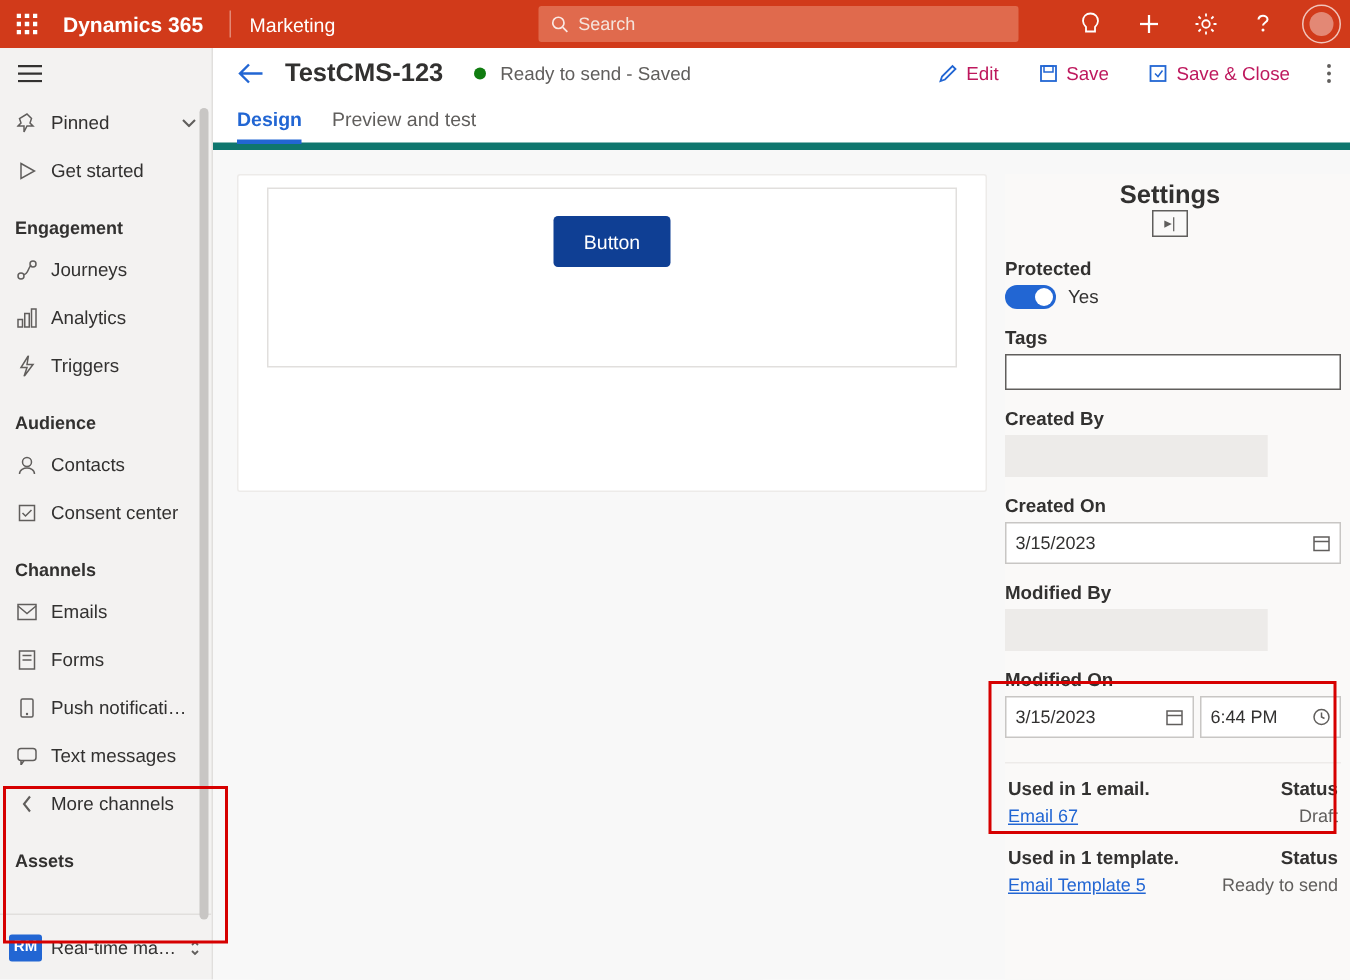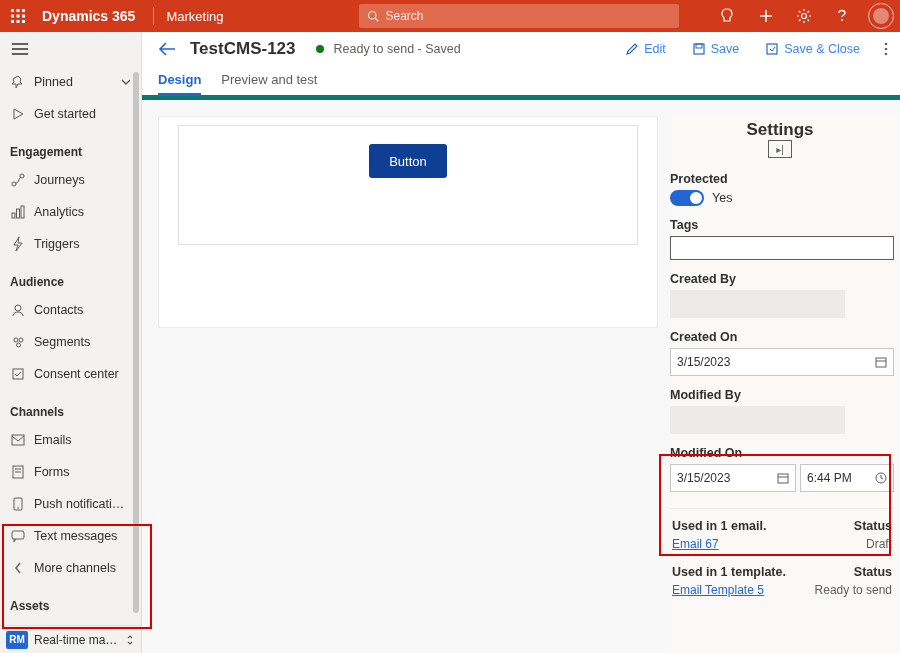--- a/index.html
+++ b/index.html
@@ -66,21 +66,21 @@
     }
     .sb-item {
       height:32px; display:flex; align-items:center; padding:0 10px 0 10px; cursor:pointer; color:#323130;
       gap:8px;
     }
     .sb-item.hdr { font-weight:600; font-size:12px; padding-top:10px; height:34px; cursor:default;}
     .sb-item .icon{ width:16px;display:flex;align-items:center;justify-content:center;color:#605e5c;}
     .sb-item .label{ white-space:nowrap; overflow:hidden;text-overflow:ellipsis; flex:1;}
     .sb-item .chev{ color:#605e5c;}
     .sidebar-footer{
-      position:absolute; bottom:0; left:0; right:0; height:28px; background:#f3f2f1;
+      position:absolute; bottom:0; left:0; right:0; height:44px; background:#f3f2f1;
       display:flex;align-items:center; padding:0 6px; border-top:1px solid #e1dfdd; gap:6px;
     }
     .sidebar-footer .badge{
       width:22px;height:18px;background:#2266d3;color:#fff;font-size:10px;font-weight:700;
       display:flex;align-items:center;justify-content:center;border-radius:2px;
     }
     .sidebar-footer .label{ flex:1;font-size:12px; white-space:nowrap;overflow:hidden;text-overflow:ellipsis;}
     .sb-scrollbar{ position:absolute; top:40px; right:0; width:10px; bottom:40px;}
     .sb-scrollbar .thumb{ position:absolute; top:0; bottom:0; left:2px; width:6px; background:#c8c6c4;border-radius:3px;}
     
@@ -90,21 +90,21 @@
     .main { flex:1; display:flex; flex-direction:column; background:#fff; min-width:0;}
     .page-header{
       height:34px; display:flex; align-items:center; padding:0 6px 0 12px; gap:10px;
       border-bottom: none;
     }
     .page-header .back{ width:26px;height:26px;display:flex;align-items:center;justify-content:center;cursor:pointer;color:#2266d3;}
     .page-header .title{ font-size:17px; font-weight:600;}
     .page-header .status-dot{ width:8px;height:8px;border-radius:50%;background:#107c10; margin-left:10px;}
     .page-header .status-txt{ font-size:12.5px; color:#605e5c;}
     .page-header .spacer{flex:1}
-    .cmd{ display:flex;align-items:center;gap:5px; padding:0 8px; height:26px; cursor:pointer; font-size:12.5px; color:#3b82f6;}
+    .cmd{ display:flex;align-items:center;gap:5px; padding:0 8px; height:26px; cursor:pointer; font-size:12.5px; color:#be185d;}
     .cmd .ci{ color:#2266d3; display:flex;}
     .cmd.more{ padding:0 6px;}
     
     .tabs{
       display:flex; gap:20px; padding:0 16px; border-bottom:5px solid #0f766e; height:34px; align-items:flex-end;
     }
     .tab{ padding-bottom:8px; font-size:13px; color:#605e5c; cursor:pointer; position:relative;}
     .tab.active{ color:#2266d3; font-weight:600;}
     .tab.active::after{ content:""; position:absolute; left:0; right:0; bottom:-1px; height:3px; background:#2266d3;}
     
@@ -277,30 +277,20 @@
           <svg width="14" height="14">
             <circle cx="7" cy="5" r="3" fill="none" stroke="#605e5c"></circle>
             <path d="M2 13c0-3 3-4 5-4s5 1 5 4" fill="none" stroke="#605e5c"></path>
           </svg>
         </span>
         <span class="label">Contacts</span>
       </div>
     <div class="sb-item">
         <span class="icon">
           <svg width="14" height="14">
-            <circle cx="5" cy="5" r="2" fill="none" stroke="#605e5c"></circle>
-            <circle cx="10" cy="5" r="2" fill="none" stroke="#605e5c"></circle>
-            <circle cx="7.5" cy="10" r="2" fill="none" stroke="#605e5c"></circle>
-          </svg>
-        </span>
-        <span class="label">Segments</span>
-      </div>
-    <div class="sb-item">
-        <span class="icon">
-          <svg width="14" height="14">
             <rect x="2" y="2" width="10" height="10" fill="none" stroke="#605e5c"></rect>
             <path d="M4 7l2 2 4-4" fill="none" stroke="#605e5c"></path>
           </svg>
         </span>
         <span class="label">Consent center</span>
       </div>
 
     <div class="sb-item hdr">
         <span class="label">Channels</span>
       </div>

